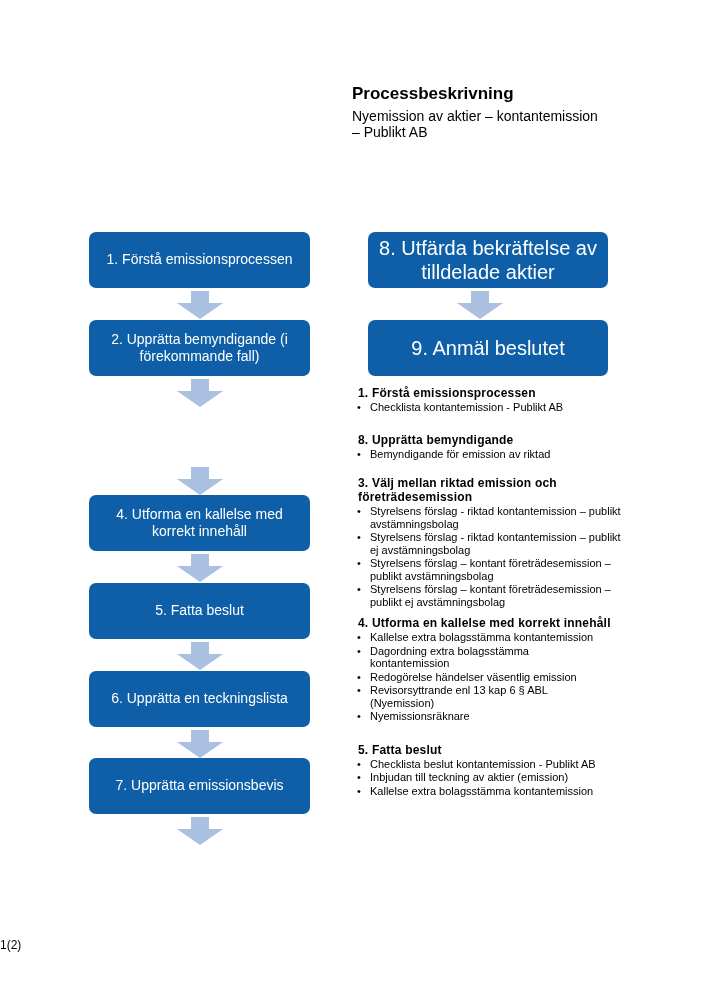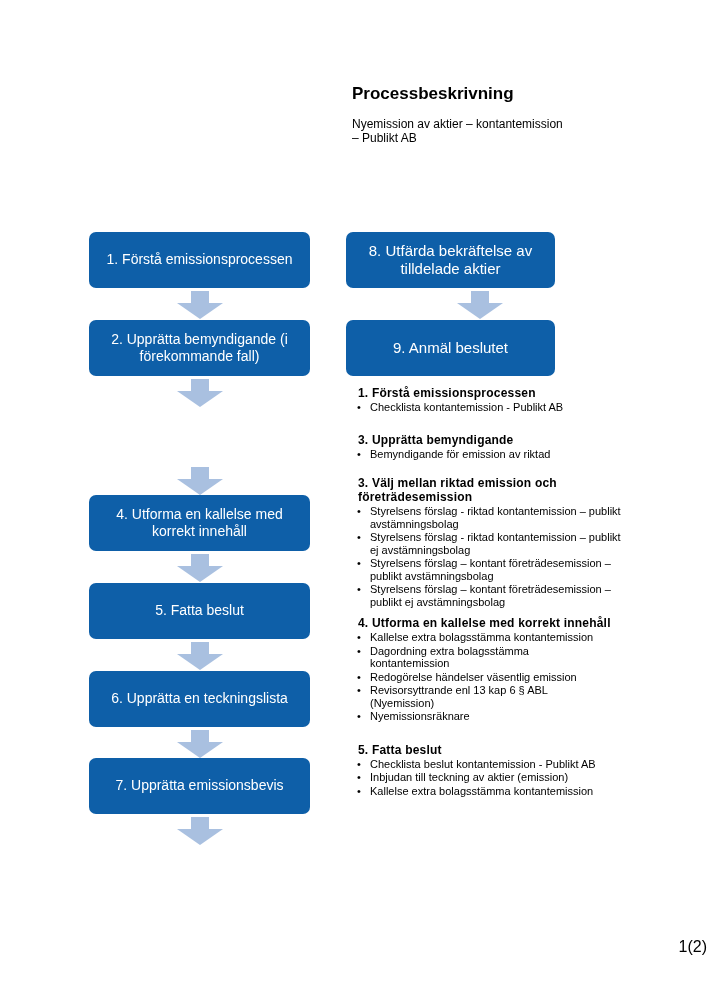--- a/index.html
+++ b/index.html
@@ -12,29 +12,29 @@
   *{margin:0;padding:0;box-sizing:border-box;}
   html,body{background:#ffffff;}
   body{font-family:"Liberation Sans",sans-serif;color:var(--text);}
   .page{
     position:relative;width:707px;height:1000px;background:var(--page-bg);
     overflow:hidden;margin:0 auto;padding-left:25px;
   }
   
   .title-block{position:absolute;left:352px;top:85px;width:330px;}
   .title-block h1{font-size:17px;font-weight:bold;line-height:1.1;}
-  .subtitle{font-size:12px;line-height:1.2;margin-top:13px;white-space:pre-line;}
+  .subtitle{font-size:14px;line-height:1.2;margin-top:4px;white-space:pre-line;}
   
   .flow-box{
     position:absolute;background:var(--box-fill);color:var(--box-text);
     border-radius:7px;display:flex;align-items:center;justify-content:center;
     text-align:center;white-space:pre-line;
   }
   .flow-box.left{left:89px;width:221px;height:56px;font-size:14px;line-height:1.25;}
-  .flow-box.right{left:346px;width:209px;height:56px;font-size:15px;line-height:1.22;}
+  .flow-box.right{left:368px;width:240px;height:56px;font-size:20px;line-height:1.22;}
   .b0{top:232px}.b1{top:320px}.b2{top:408px}.b3{top:495px}
   .b4{top:583px}.b5{top:671px}.b6{top:758px}
   .r0{top:232px}.r1{top:320px}
   
   .arrow{position:absolute;width:46px;height:28px;}
   .arrow .stem{width:18px;height:12px;background:var(--arrow-fill);margin:0 auto;}
   .arrow .head{
     width:0;height:0;margin:0 auto;
     border-left:23px solid transparent;border-right:23px solid transparent;
     border-top:16px solid var(--arrow-fill);
@@ -57,21 +57,21 @@
   .bullets{list-style:none;margin-top:1px;}
   .bullets li{
     display:flex;align-items:flex-start;
     font-size:11px;line-height:12.5px;margin-bottom:1px;
   }
   .bullets li .dot{
     flex:0 0 auto;width:18px;padding-left:5px;font-size:11px;line-height:12.5px;
   }
   .bullets li .txt{white-space:pre-line;}
   
-  .footer{position:absolute;top:938px;left:0;width:100%;text-align:right;font-size:16px;}
+  .footer{position:absolute;top:938px;left:0;width:100%;text-align:left;font-size:12px;}
 </style>
 </head>
 <body>
 
 <div class="page">
 
   <div class="title-block">
     <h1>Processbeskrivning</h1>
     <div class="subtitle">Nyemission av aktier – kontantemission
 – Publikt AB</div>
@@ -128,21 +128,21 @@
       <div class="doc-heading">1. Förstå emissionsprocessen</div>
       <ul class="bullets">
         <li>
             <span class="dot">•</span>
             <span class="txt">Checklista kontantemission - Publikt AB</span>
           </li>
       </ul>
     </div>
 
     <div class="doc-section s2">
-      <div class="doc-heading">3. Upprätta bemyndigande</div>
+      <div class="doc-heading">8. Upprätta bemyndigande</div>
       <ul class="bullets">
         <li>
             <span class="dot">•</span>
             <span class="txt">Bemyndigande för emission av riktad</span>
           </li>
       </ul>
     </div>
 
     <div class="doc-section s3">
       <div class="doc-heading">3. Välj mellan riktad emission och

